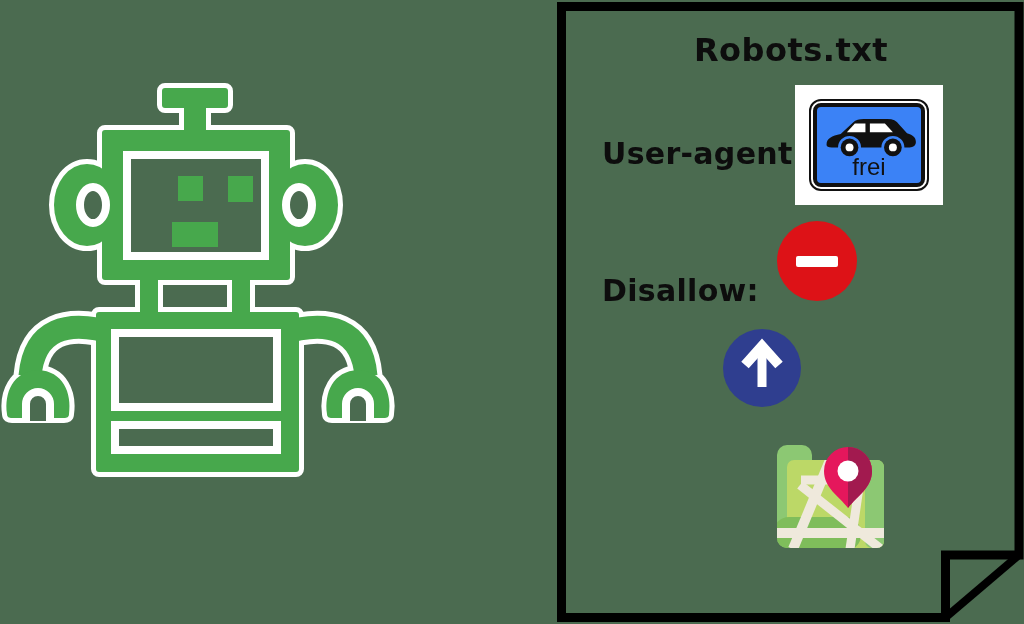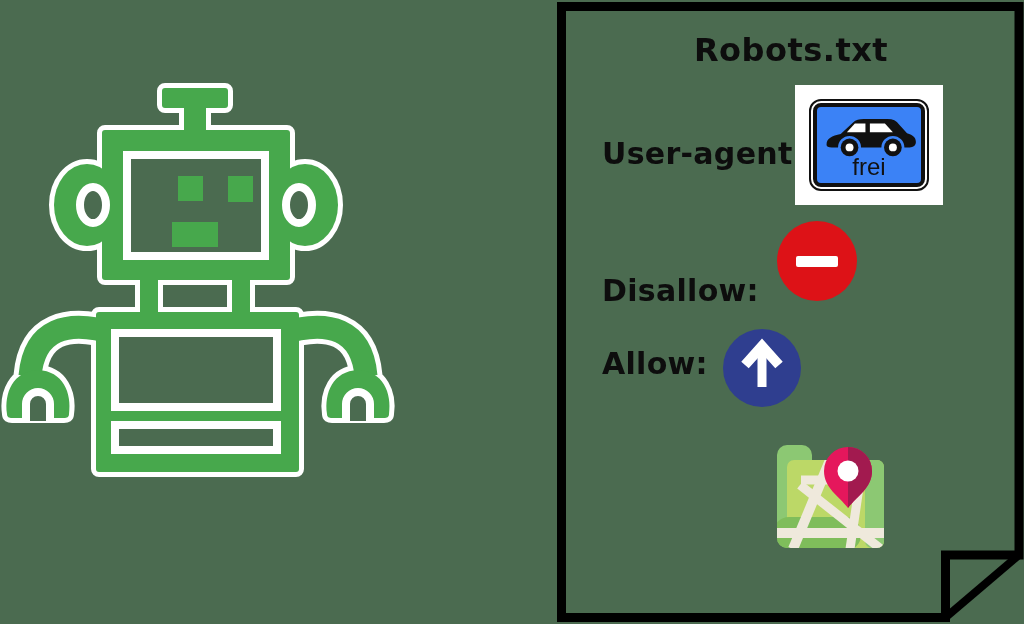--- a/index.html
+++ b/index.html
@@ -91,21 +91,20 @@
 
   <svg class="abs" style="left:0;top:0" width="1024" height="624" viewBox="0 0 1024 624">
     <path d="M561.5 6.5 H1019 V555 H945.5 V617.5 H561.5 Z" fill="none" stroke="#000000" stroke-width="9"></path>
     <path d="M1019 555 L945.5 617.5" fill="none" stroke="#000000" stroke-width="8"></path>
   </svg>
 
   <div class="abs page-title">Robots.txt</div>
 
   <div class="abs row-label lbl-useragent">User-agent:</div>
   <div class="abs row-label lbl-disallow">Disallow:</div>
-  <div class="abs row-label lbl-allow">Allow:</div>
 
   <div class="abs sign-patch">
     <div class="sign-outer">
       <div class="sign-inner">
         <svg width="98" height="46" viewBox="0 0 110 52">
           <path d="M7 37 C7 30 13 27 23 25 L37 12 C40 9 44 8 49 8 L76 8 C82 8 86 10 89 14 L98 24 C105 26 108 29 108 34 C108 38 105 40 101 40 L95 40 A13 13 0 0 0 69 40 L46 40 A13 13 0 0 0 20 40 L13 40 C9 40 7 39 7 37 Z" fill="#111"></path>
           <path d="M39 13 L30 23 L51 23 L51 13 Z" fill="#ffffff"></path>
           <path d="M56 13 L56 23 L82 23 L73 13 Z" fill="#ffffff"></path>
           <circle cx="33" cy="40" r="10" fill="#111"></circle>
             <circle cx="33" cy="40" r="4.5" fill="#ffffff"></circle>

